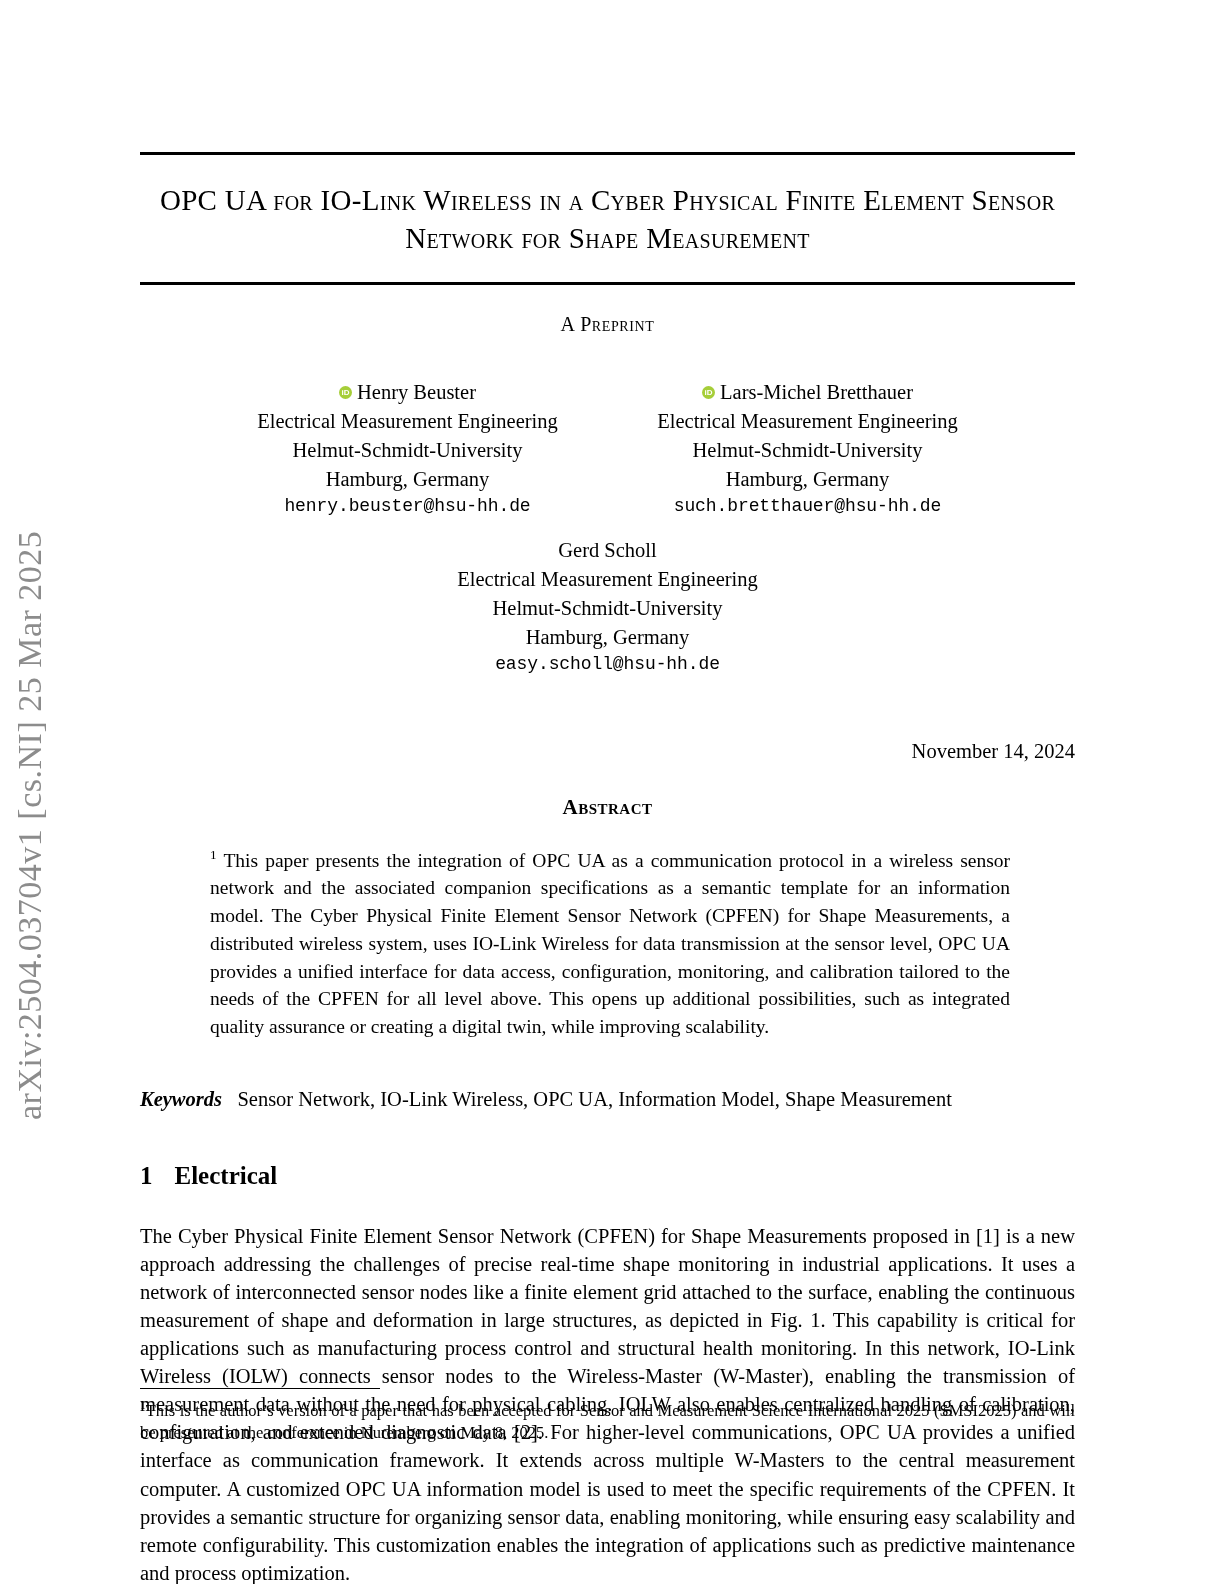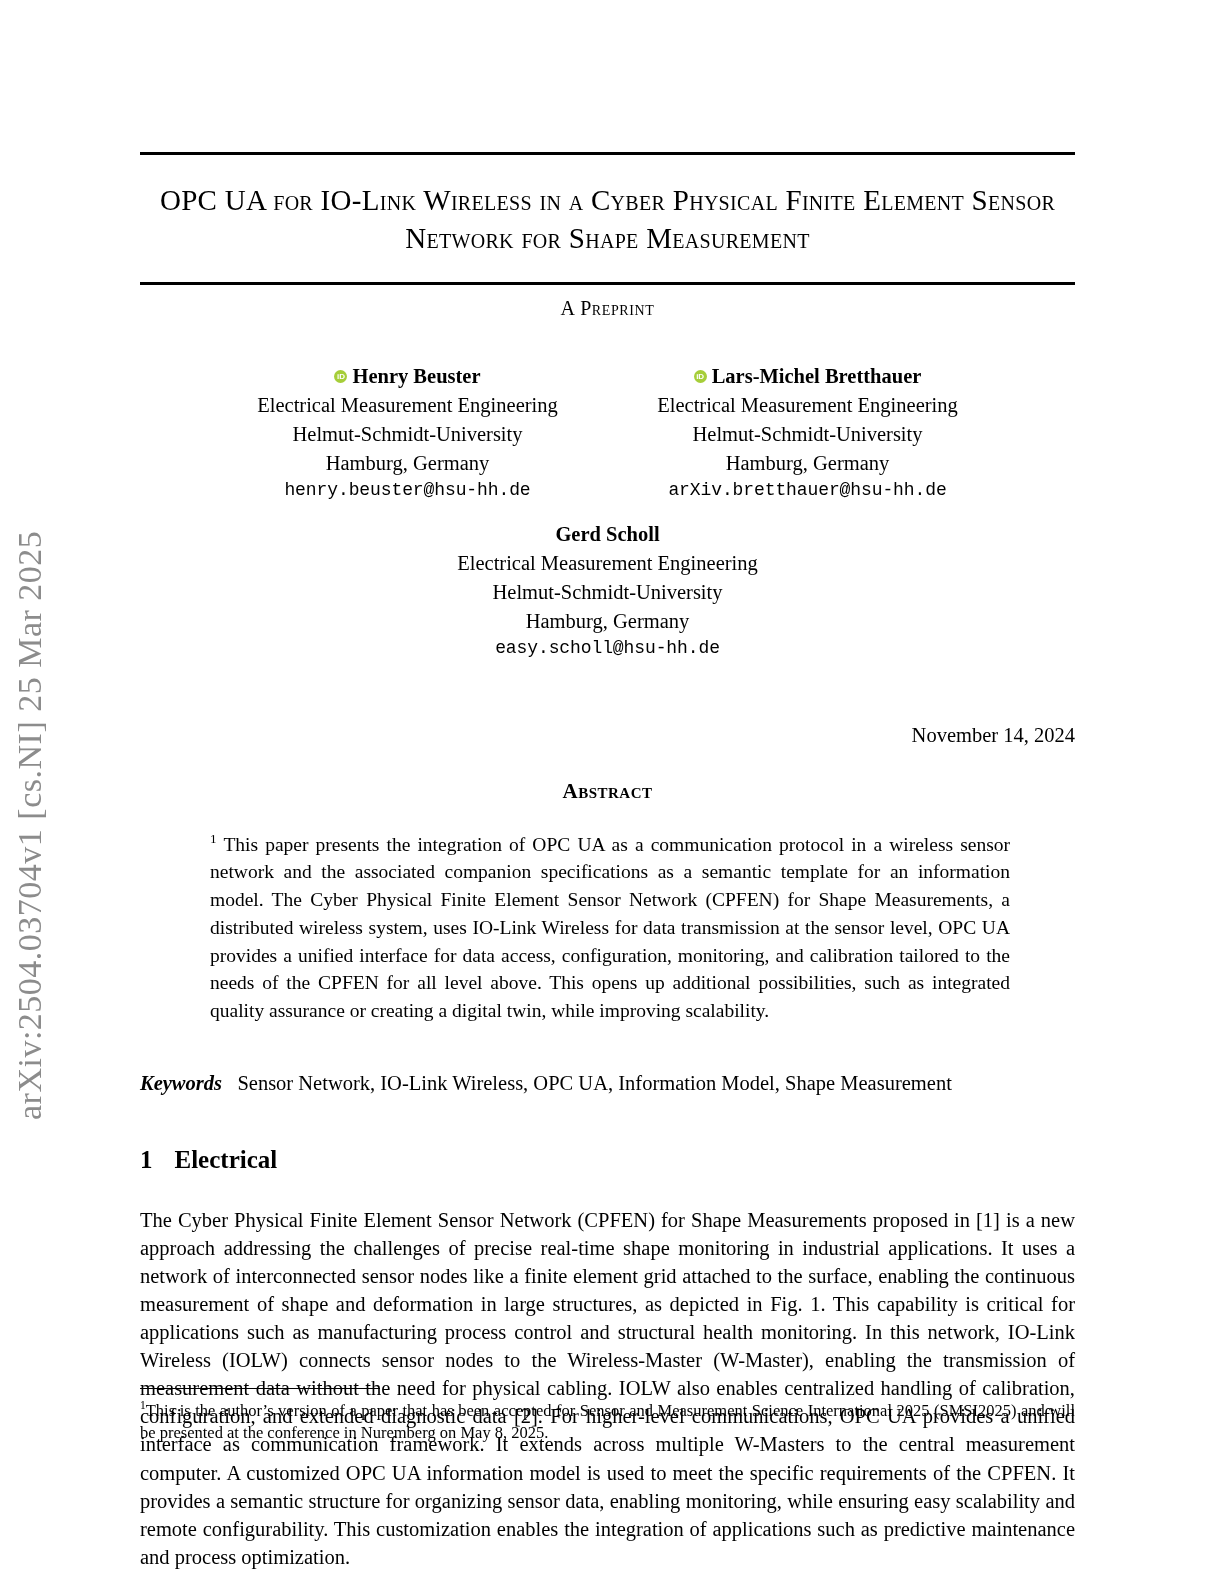--- a/index.html
+++ b/index.html
@@ -60,40 +60,40 @@
     font-variant: small-caps;
     margin: 26px 18px 24px 18px;
     letter-spacing: 0.3px;
   }
 
   .preprint {
     text-align: center;
     font-variant: small-caps;
     font-size: 20px;
     letter-spacing: 0.6px;
-    margin-top: 12px;
+    margin-top: 28px;
   }
 
   
   .authors-row {
     display: flex;
     justify-content: center;
     margin-top: 42px;
   }
   .author {
     width: 400px;
     text-align: center;
     font-size: 20.5px;
     line-height: 1.42;
   }
   .author.single {
     margin: 16px auto 0 auto;
   }
   .author-name {
-    font-weight: bold;
+    font-weight: normal;
     font-size: 20.5px;
     display: inline-flex;
     align-items: center;
     gap: 5px;
   }
   .orcid-icon {
     display: inline-block;
     width: 13px;
     height: 13px;
     border-radius: 50%;
@@ -220,21 +220,21 @@
       </div>
 
       <div class="author">
         <div class="author-name">
           <span class="orcid-icon"></span>
           <span>Lars-Michel Bretthauer</span>
         </div>
         <span class="author-line">Electrical Measurement Engineering</span>
         <span class="author-line">Helmut-Schmidt-University</span>
         <span class="author-line">Hamburg, Germany</span>
-        <span class="author-line author-email">arXiv.bretthauer@hsu-hh.de</span>
+        <span class="author-line author-email">such.bretthauer@hsu-hh.de</span>
       </div>
 
     </div>
 
     <div class="author single">
       <div class="author-name">
         <span>Gerd Scholl</span>
       </div>
       <span class="author-line">Electrical Measurement Engineering</span>
       <span class="author-line">Helmut-Schmidt-University</span>

